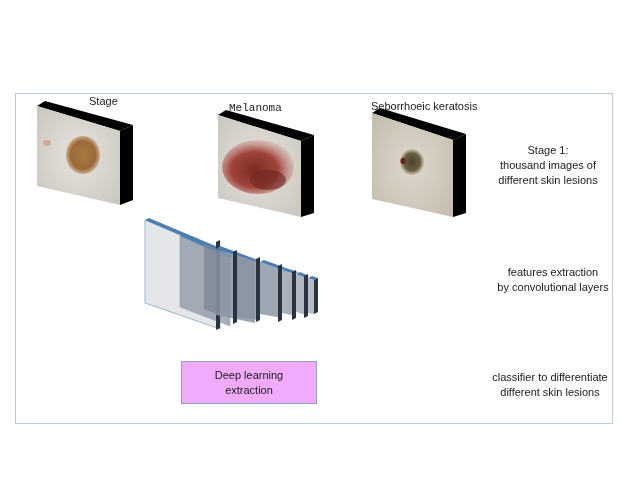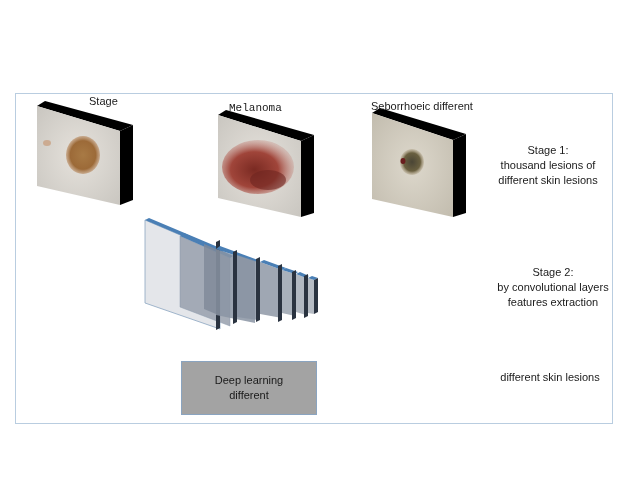--- a/index.html
+++ b/index.html
@@ -4,22 +4,22 @@
   <style>
     html, body { margin: 0; padding: 0; background: #ffffff; }
     body { width: 640px; height: 480px; position: relative; overflow: hidden;
            font-family: "Liberation Sans", "DejaVu Sans", sans-serif; color: #1a1a1a; }
     .frame { position: absolute; left: 15px; top: 93px; width: 598px; height: 331px;
              border: 1px solid #b9cde0; box-sizing: border-box; }
     .label { position: absolute; font-size: 11px; line-height: 13px; white-space: nowrap; }
     .stage { position: absolute; font-size: 11px; line-height: 15px; text-align: center; width: 150px; }
     .stage span { display: block; }
     svg.art { position: absolute; left: 0; top: 0; }
-    .clf { position: absolute; left: 181px; top: 361px; width: 136px; height: 54px;
-           border: 1px solid #8aa4c0; box-sizing: border-box; background: #a3a3a3;
+    .clf { position: absolute; left: 181px; top: 361px; width: 136px; height: 43px;
+           border: 1px solid #8aa4c0; box-sizing: border-box; background: #f0abfc;
            display: flex; flex-direction: column; align-items: center; justify-content: center;
            font-size: 11px; line-height: 15px; }
   </style>
 </head>
 <body>
 
 <div class="frame"></div>
 
 <svg class="art" width="640" height="480" viewBox="0 0 640 480">
   <defs>
@@ -94,34 +94,34 @@
     <polygon points="296,274 300,272 309,276 306,278" fill="#4a7fb5"></polygon>
     <polygon points="304,276 308,274 308,316 304,318" fill="#2a3340"></polygon>
     <polygon points="308,278 314,280 314,314 308,313" fill="#aeb5be" opacity="0.9"></polygon>
     <polygon points="308,278 312,276 318,278 314,280" fill="#4a7fb5"></polygon>
     <polygon points="314,280 318,278 318,312 314,314" fill="#2a3340"></polygon>
   </g>
 </svg>
 
 <div class="label" style="left:89px; top:95px;">Stage</div>
 <div class="label" style="left:229px; top:102px;font-family:Liberation Mono, monospace;">Melanoma</div>
-<div class="label" style="left:371px; top:100px;">Seborrhoeic different</div>
+<div class="label" style="left:371px; top:100px;">Seborrhoeic keratosis</div>
 
 <div class="stage" style="left:473px; top:143px;">
   <span>Stage 1:</span>
-  <span>thousand lesions of</span>
+  <span>thousand images of</span>
   <span>different skin lesions</span>
 </div>
 
 <div class="stage" style="left:478px; top:265px;">
-  <span>Stage 2:</span>
+  <span>features extraction</span>
   <span>by convolutional layers</span>
-  <span>features extraction</span>
 </div>
 
 <div class="stage" style="left:475px; top:370px;">
+  <span>classifier to differentiate</span>
   <span>different skin lesions</span>
 </div>
 
 <div class="clf">
   <span>Deep learning</span>
-  <span>different</span>
+  <span>extraction</span>
 </div>
 
 </body></html>

